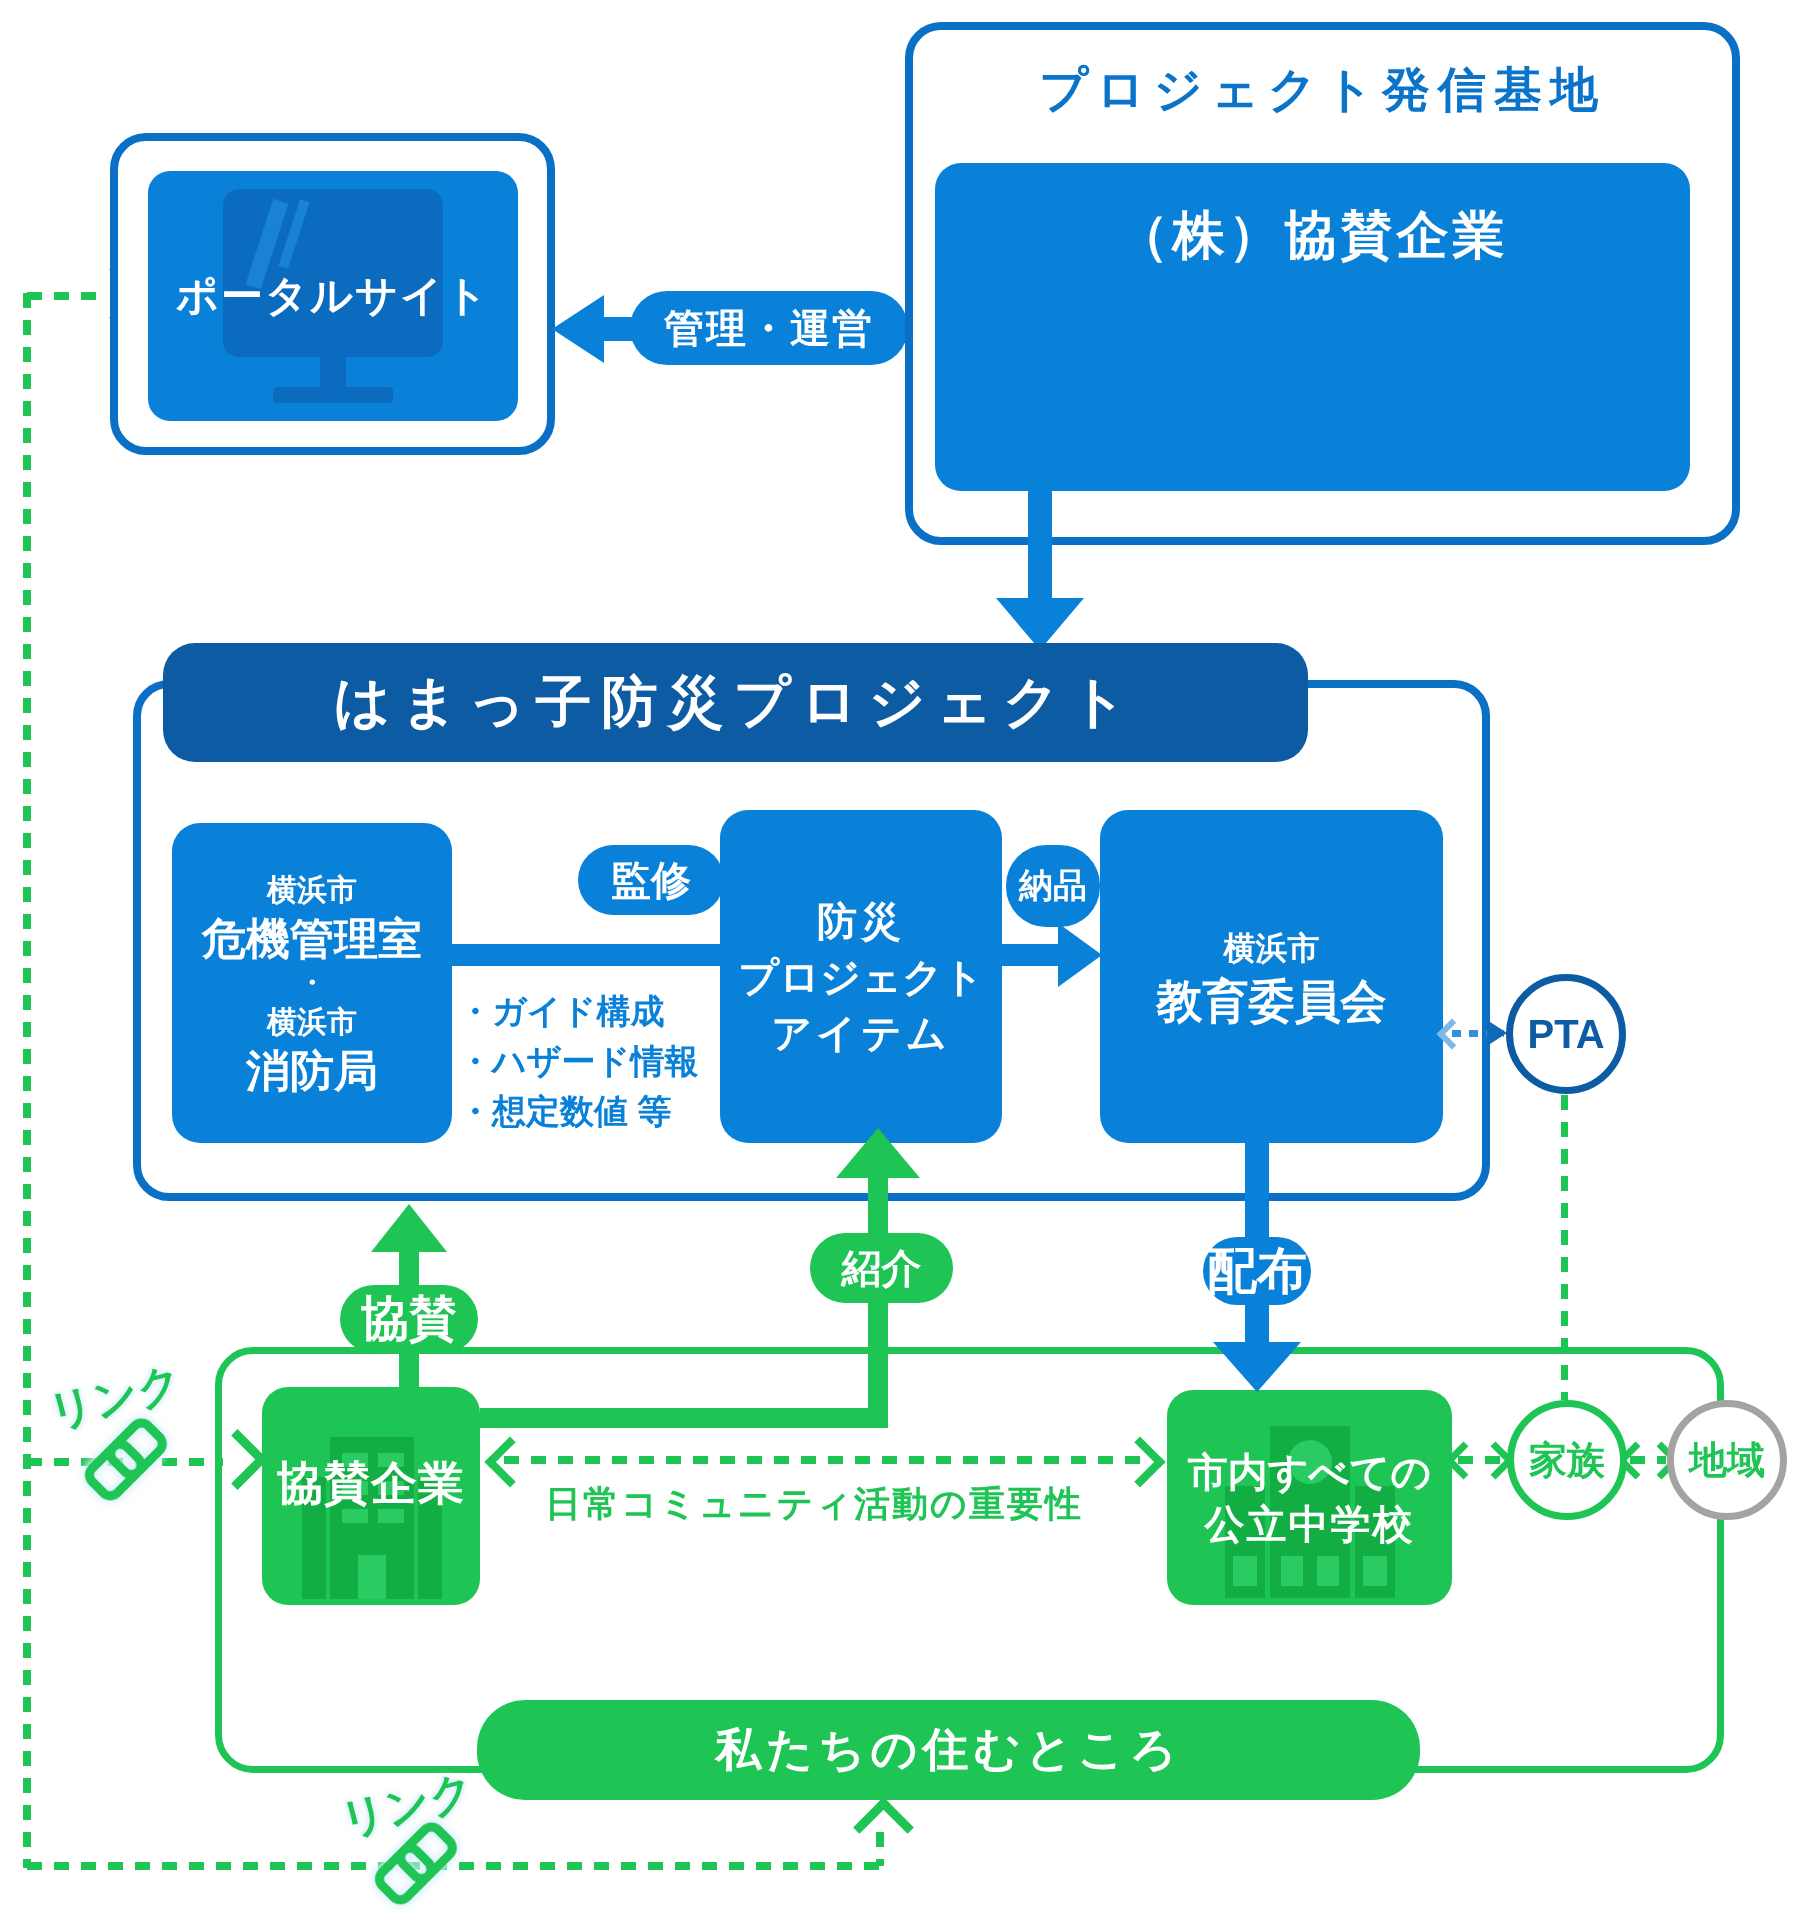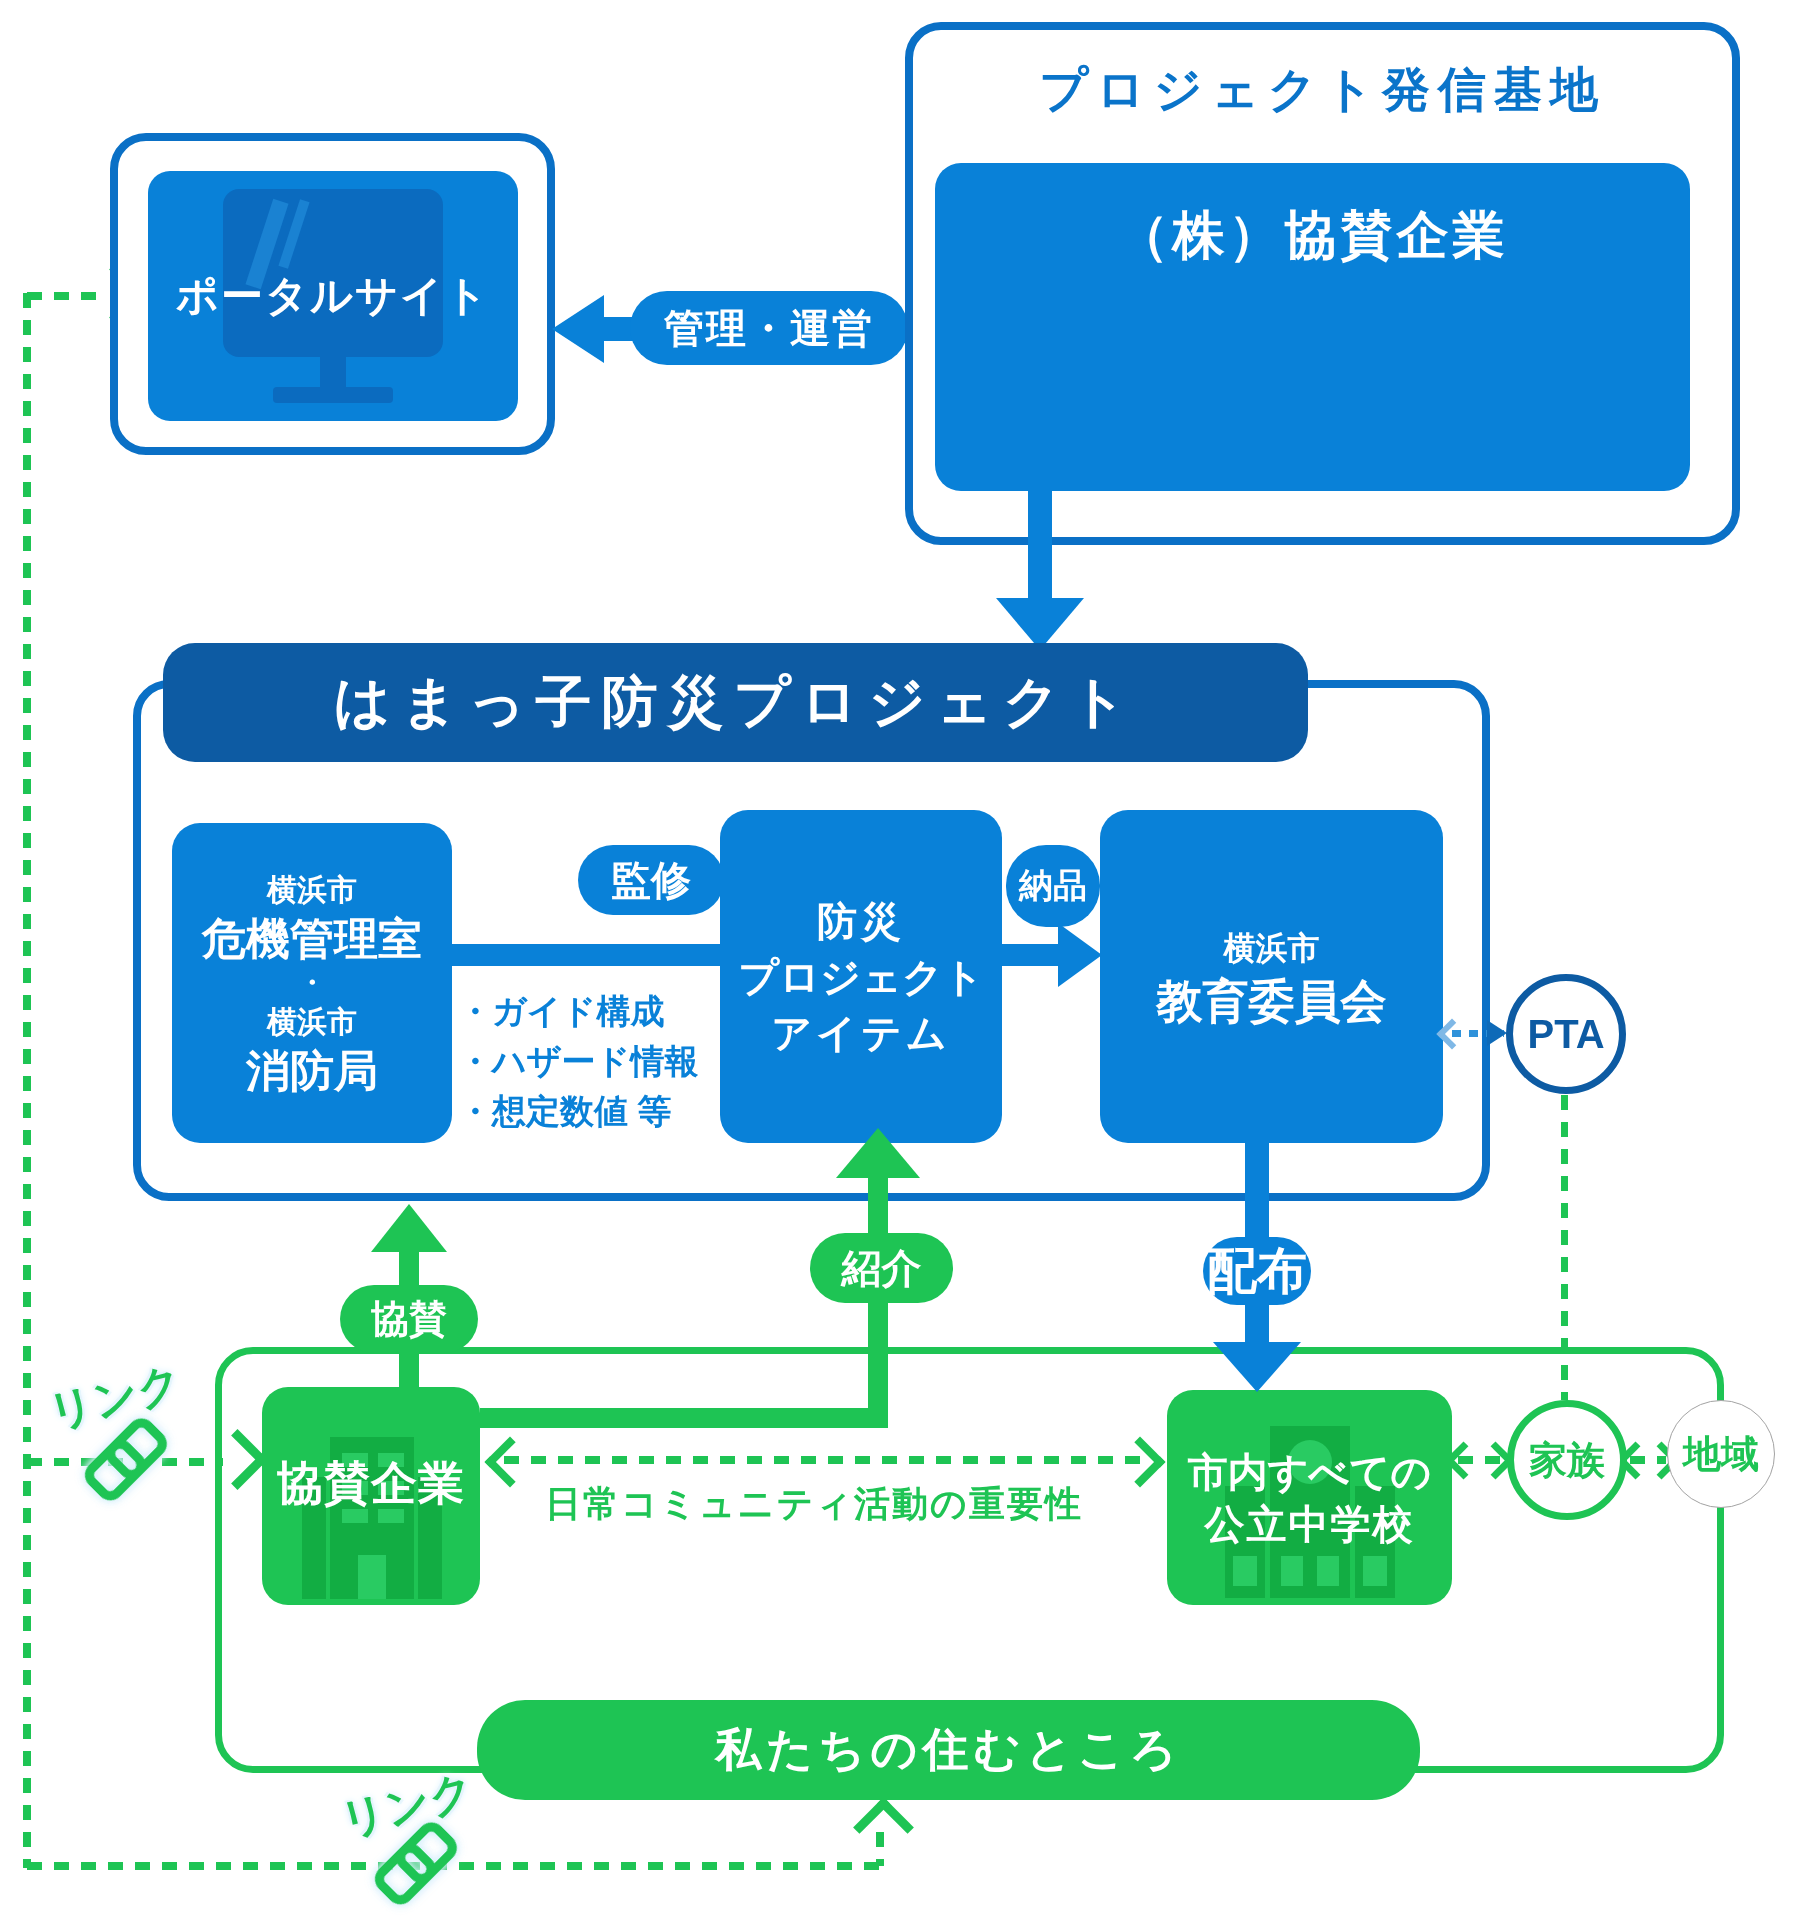--- a/index.html
+++ b/index.html
@@ -123,21 +123,21 @@
   <div class="abs bar-green" style="left:480px;top:1408px;width:408px;height:20px;z-index:2;"></div>
   <div class="abs bar-green" style="left:868px;top:1172px;width:20px;height:256px;z-index:2;"></div>
   <div class="abs tri" style="left:836px;top:1128px;border-left:42px solid transparent;border-right:42px solid transparent;border-bottom:50px solid #1ec454;z-index:2;"></div>
   <div class="abs pill pill-green" style="left:810px;top:1233px;width:143px;height:70px;z-index:3;">
     <span style="font-size:40px;">紹介</span>
   </div>
 
   <div class="abs bar-green" style="left:399px;top:1250px;width:20px;height:140px;z-index:2;"></div>
   <div class="abs tri" style="left:371px;top:1204px;border-left:38px solid transparent;border-right:38px solid transparent;border-bottom:48px solid #1ec454;z-index:2;"></div>
   <div class="abs pill pill-green" style="left:340px;top:1285px;width:138px;height:68px;z-index:3;">
-    <span style="font-size:38px;">協賛</span>
+    <span style="font-size:48px;">協賛</span>
   </div>
 
   <div class="abs bar-blue" style="left:1245px;top:1143px;width:24px;height:205px;z-index:2;"></div>
   <div class="abs tri" style="left:1213px;top:1342px;border-left:44px solid transparent;border-right:44px solid transparent;border-top:50px solid #0981d8;z-index:3;"></div>
   <div class="abs pill pill-blue" style="left:1203px;top:1237px;width:108px;height:68px;z-index:3;">
     <span style="font-size:50px;">配布</span>
   </div>
 
   <div class="abs box-green" style="left:262px;top:1387px;width:218px;height:218px;z-index:2;">
     <div class="abs" style="left:40px;top:50px;width:140px;height:162px;">
@@ -178,21 +178,21 @@
 
   <div class="abs dash-g-h" style="left:1458px;top:1456px;width:44px;"></div>
   <div class="abs chev" style="left:1450px;top:1447px;width:20px;height:20px;border-color:#1ec454;border-width:7px 7px 0 0;transform:rotate(-135deg);"></div>
   <div class="abs chev" style="left:1482px;top:1447px;width:20px;height:20px;border-color:#1ec454;border-width:7px 7px 0 0;transform:rotate(45deg);"></div>
   <div class="abs circle" style="left:1507px;top:1400px;width:106px;height:106px;border:7px solid #1ec454;z-index:3;">
     <span style="font-size:38px;color:#1ec454;">家族</span>
   </div>
   <div class="abs dash-g-h" style="left:1630px;top:1456px;width:36px;"></div>
   <div class="abs chev" style="left:1622px;top:1447px;width:20px;height:20px;border-color:#1ec454;border-width:7px 7px 0 0;transform:rotate(-135deg);"></div>
   <div class="abs chev" style="left:1648px;top:1447px;width:20px;height:20px;border-color:#1ec454;border-width:7px 7px 0 0;transform:rotate(45deg);"></div>
-  <div class="abs circle" style="left:1667px;top:1400px;width:106px;height:106px;border:1px solid #a3a3a3;z-index:3;">
+  <div class="abs circle" style="left:1667px;top:1400px;width:106px;height:106px;border:7px solid #a3a3a3;z-index:3;">
     <span style="font-size:38px;color:#1ec454;">地域</span>
   </div>
 
   <div class="abs pill pill-green" style="left:477px;top:1700px;width:943px;height:100px;border-radius:48px;z-index:2;">
     <span style="font-size:46px;letter-spacing:5px;">私たちの住むところ</span>
   </div>
 
   <div class="abs glow" style="left:48px;top:1368px;font-size:44px;transform:rotate(-14deg);z-index:4;">リンク</div>
   <div class="abs chain" style="left:76px;top:1418px;width:80px;height:80px;transform:rotate(-45deg);z-index:4;">
     <span style="left:2px;top:26px;"></span>

